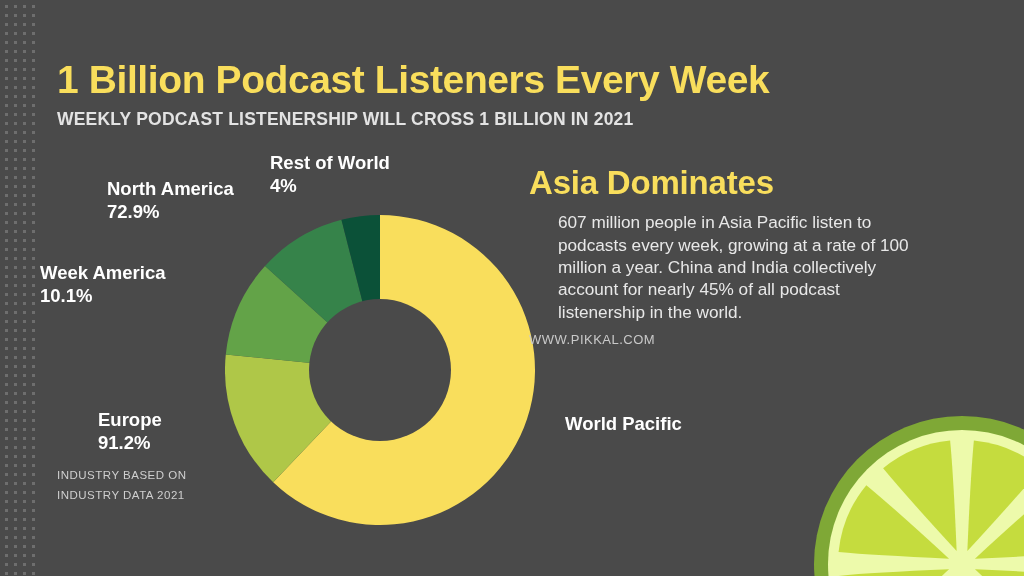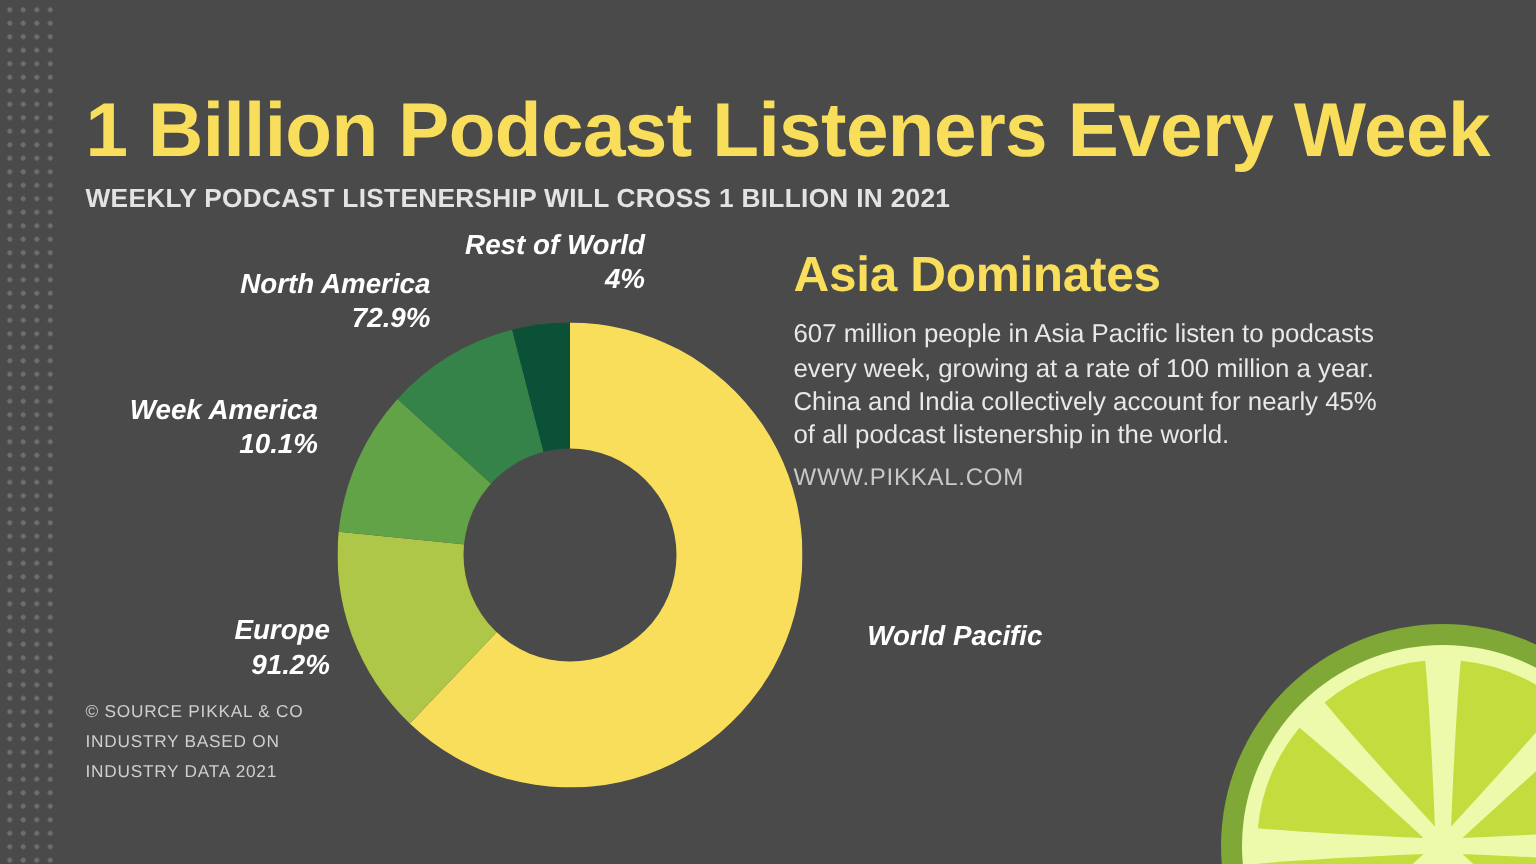--- a/index.html
+++ b/index.html
@@ -28,21 +28,21 @@
   }
 
   
   #headline {
     position: absolute;
     left: 57px; top: 58px;
     width: 900px;
   }
   #title {
     color: #f9de5c;
-    font-size: 51px;
+    font-size: 39px;
     font-weight: 700;
     letter-spacing: -0.4px;
     line-height: 1.12;
     white-space: nowrap;
   }
   #subtitle {
     margin-top: 7px;
     color: #e3e3e3;
     font-size: 17.5px;
     font-weight: 700;
@@ -57,23 +57,22 @@
     width: 310px; height: 310px;
   }
   #donut-svg { display: block; width: 310px; height: 310px; }
 
   
   .chart-label {
     position: absolute;
     color: #ffffff;
     font-weight: 700;
     line-height: 1.22;
-    text-align: right;
-    white-space: nowrap;
-    font-style: italic;
+    text-align: left;
+    white-space: nowrap;
   }
   .chart-label .lab-name { font-size: 18.5px; display: block; }
   .chart-label .lab-val  { font-size: 18.5px; display: block; }
 
   #label-rest-of-world { left: 270px; top: 152px; width: 160px; }
   #label-north-america { left: 107px; top: 178px; width: 180px; }
   #label-latin-america { left: 40px;  top: 262px; width: 172px; }
   #label-europe        { left: 98px;  top: 409px; width: 122px; }
   #label-asia-pacific  { left: 565px; top: 413px; width: 130px; }
 
@@ -91,25 +90,26 @@
     line-height: 1.1;
     white-space: nowrap;
   }
   #asia-body {
     margin-top: 10px;
     color: #e8e8e8;
     font-size: 17.2px;
     font-weight: 400;
     line-height: 1.30;
     max-width: 392px;
+    margin-left: 29px;
   }
   #asia-url {
     margin-top: 9px;
     color: #c9c9c9;
-    font-size: 16px;
+    font-size: 13px;
     letter-spacing: 0.5px;
   }
 
   
   #credit {
     position: absolute;
     left: 57px; top: 466px;
     color: #cfcfcf;
     font-size: 11.5px;
     letter-spacing: 0.5px;
@@ -175,21 +175,20 @@
     <span class="lab-name">World Pacific</span>
   </div>
 
   <div id="right-col">
     <div id="asia-heading">Asia Dominates</div>
     <div id="asia-body">607 million people in Asia Pacific listen to podcasts every week, growing at a rate of 100 million a year. China and India collectively account for nearly 45% of all podcast listenership in the world.</div>
     <div id="asia-url">WWW.PIKKAL.COM</div>
   </div>
 
   <div id="credit">
-    <div>© SOURCE PIKKAL &amp; CO</div>
     <div>INDUSTRY BASED ON</div>
     <div>INDUSTRY DATA 2021</div>
   </div>
 
   <div id="lime">
     <svg width="300" height="300" viewBox="0 0 300 300">
       <defs>
         <clipPath id="lime-clip">
           <rect x="0" y="0" width="212" height="162"></rect>
         </clipPath>

